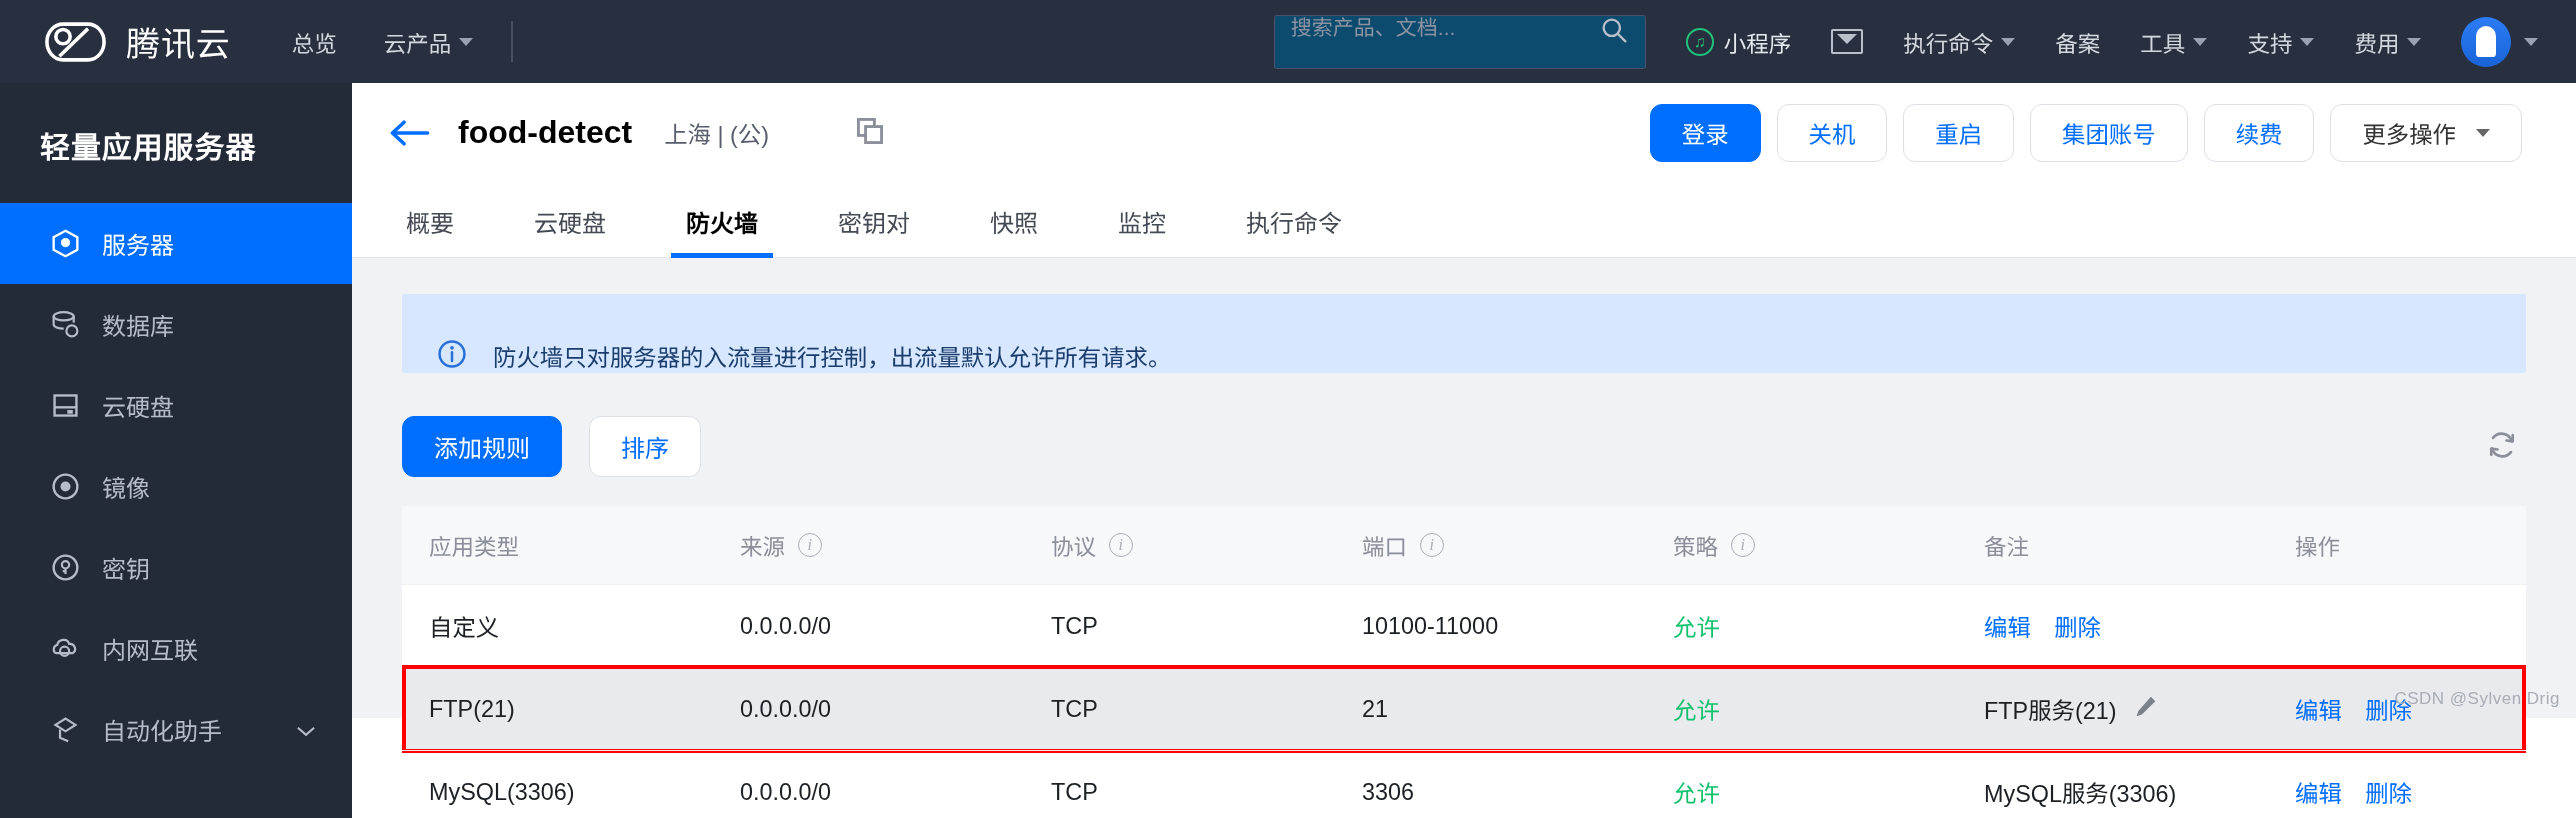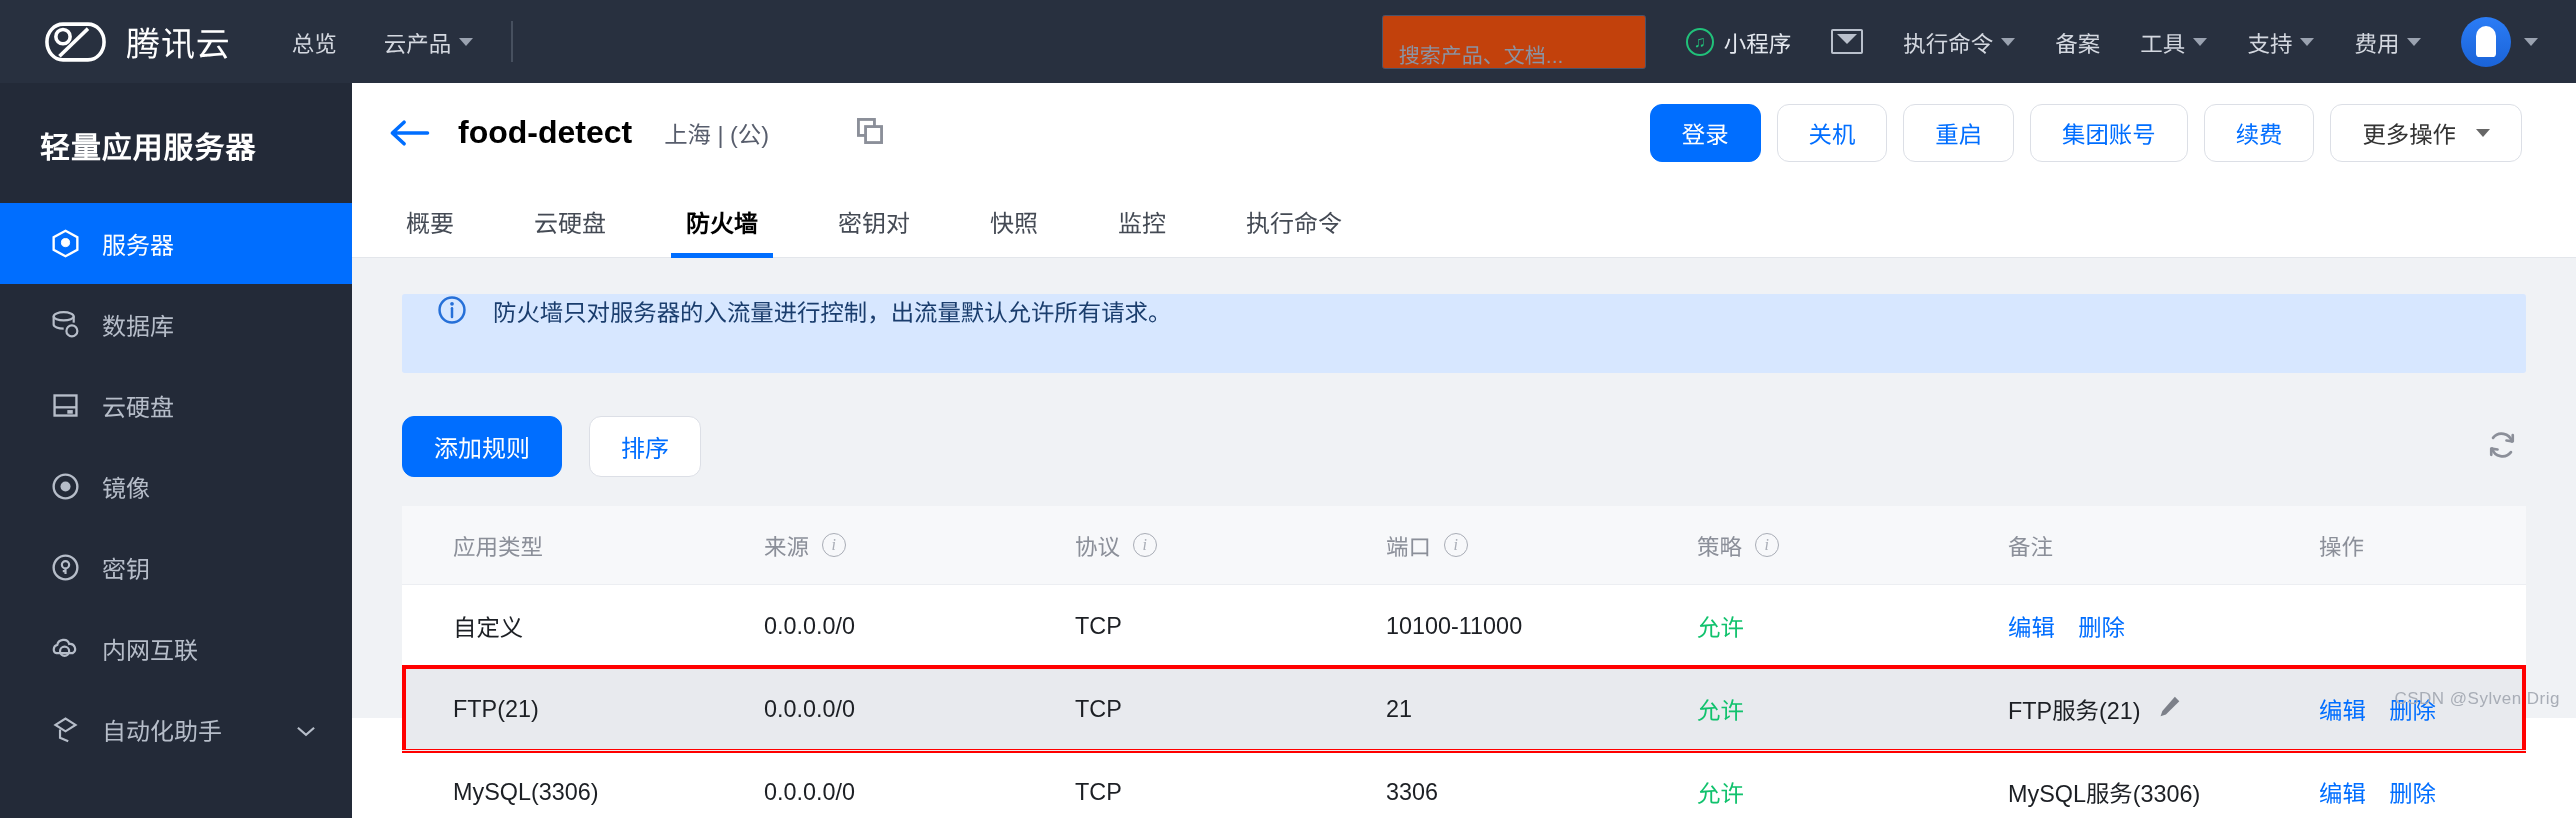--- a/index.html
+++ b/index.html
@@ -24,22 +24,22 @@
     cursor:pointer; white-space:nowrap;
   }
   .caret{
     width:0;height:0;border-left:7.2px solid transparent;border-right:7.2px solid transparent;
     border-top:8px solid #9aa2b0; display:inline-block;
   }
   .topnav-divider{ width:1.8px; height:41px; background:#47505f; margin-left:38px; }
 
   .top-right{ margin-left:auto; display:flex; align-items:center; gap:40px; margin-right:38px;}
   .searchbox{
-    width:264px; height:54px; background:#c2410c; border:0.9px solid #49536a;
-    border-radius:2.7px; display:flex; align-items:flex-end; padding:0 16px;
+    width:372px; height:54px; background:#0c4a6e; border:0.9px solid #49536a;
+    border-radius:2.7px; display:flex; align-items:flex-start; padding:0 16px;
   }
   .searchbox input{
     flex:1; background:transparent; border:none; outline:none;
     color:#cfd5de; font-size:21px; font-family:inherit;
   }
   .searchbox input::placeholder{ color:#8b93a3; }
   .mini-app{ display:flex; align-items:center; gap:10px; color:#e3e7ee; font-size:22.5px; cursor:pointer;}
   .mini-circle{
     width:28px;height:28px;border:2.3px solid #21c17a;border-radius:50%;
     display:flex;align-items:center;justify-content:center;color:#21c17a;font-size:16px;
@@ -102,34 +102,34 @@
     cursor:pointer; position:relative; white-space:nowrap;
   }
   .tab.active{ color:#000; font-weight:bold; }
   .tab.active:after{
     content:""; position:absolute; left:5.4px; right:5.4px; bottom:-0.9px; height:5.4px; background:#006eff;
   }
 
   .content{ padding:36px 50px 0 50px; }
   .alert{
     background:#d7e7ff; border-radius:2.7px; height:79px;
-    display:flex; align-items:flex-start; padding:0 34px; gap:25px;
+    display:flex; align-items:flex-end; padding:0 34px; gap:25px;
   }
   .alert-text{ font-size:23.4px; color:#1a3d6d; }
   .toolbar{ display:flex; align-items:center; margin-top:43px; }
   .toolbar .btn{ height:61px; font-size:24px; }
   .toolbar .btn + .btn{ margin-left:27px; }
   .refresh-btn{ margin-left:auto; cursor:pointer; padding:7.2px; }
 
   .table{ background:#fff; margin-top:29px; width:100%; }
   .trow{ display:flex; align-items:center; height:83px; padding:0 0 0 27px; }
   .thead{ background:#f7f8fa; color:#8b8f99; font-size:22.5px; height:78px;}
   .tbody-row{ border-top:0.9px solid #eceef2; font-size:23.4px; color:#1c1f24; position:relative; }
   .tbody-row.highlight{ background:#e8eaee; }
-  .c-app{ width:311px;margin-left:24px; }
+  .c-app{ width:311px; }
   .c-src{ width:311px; }
   .c-proto{ width:311px; }
   .c-port{ width:311px; }
   .c-policy{ width:311px; }
   .c-note{ width:311px; display:flex; align-items:center; gap:16px;}
   .c-ops{ flex:1; display:flex; gap:23.4px; }
   .hdr-cell{ display:flex; align-items:center; gap:12.6px; }
   .info-i{
     width:24px;height:24px;border-radius:50%;border:1.8px solid #a9adb6;
     display:inline-flex;align-items:center;justify-content:center;

